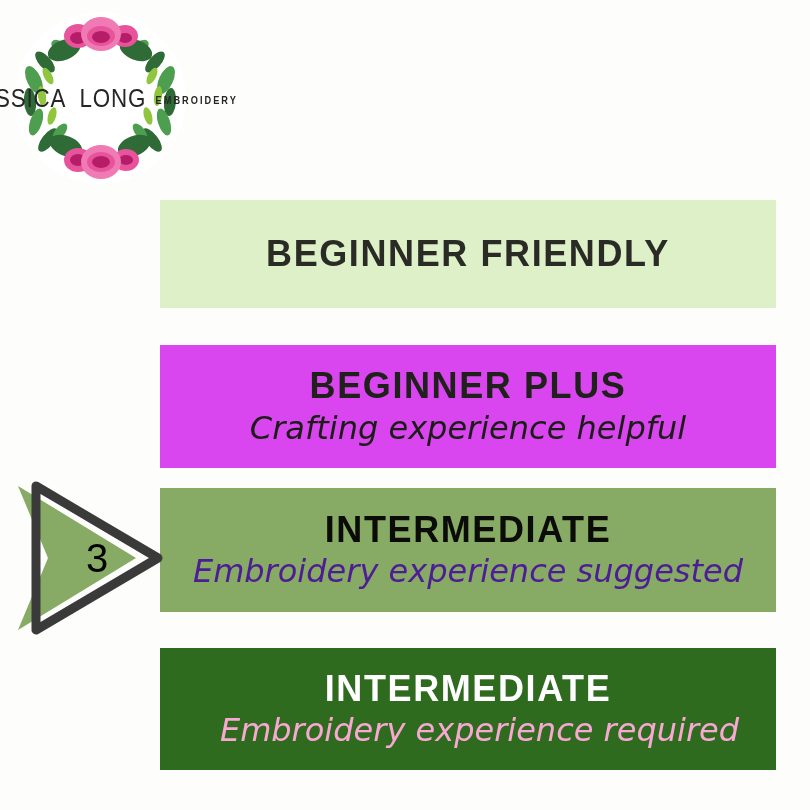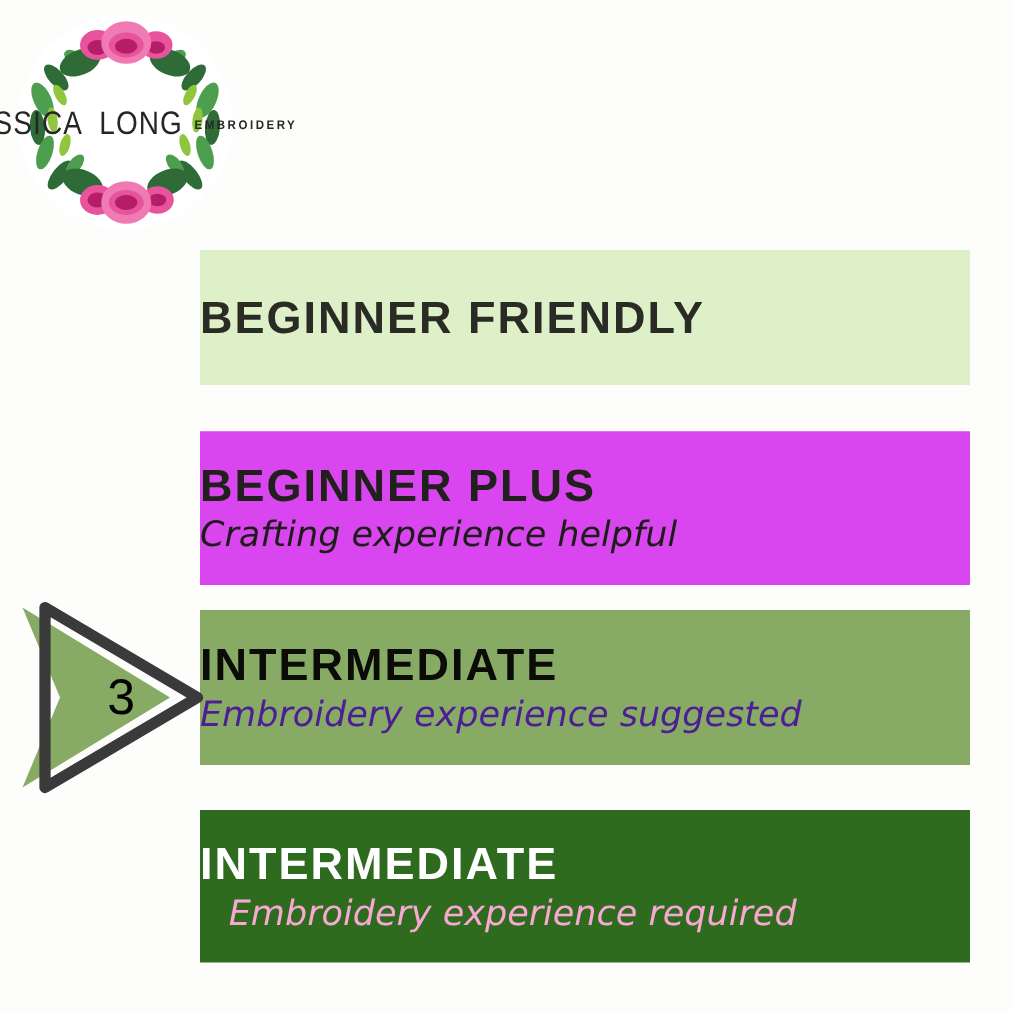--- a/index.html
+++ b/index.html
@@ -88,37 +88,37 @@
     white-space: nowrap;
   }
 
   
   .band {
     position: absolute;
     left: 160px;
     width: 616px;
     display: flex;
     flex-direction: column;
-    align-items: flex-start;
+    align-items: center;
     justify-content: center;
     box-sizing: border-box;
   }
   .band-title {
     font-family: "Liberation Sans", sans-serif;
     font-weight: 700;
     font-size: 36px;
     letter-spacing: 1.6px;
     line-height: 1.1;
     white-space: nowrap;
   }
   .band-sub {
     font-family: "DejaVu Sans", sans-serif;
     font-style: italic;
     font-weight: 400;
-    font-size: 28px;
+    font-size: 32px;
     line-height: 1.15;
     margin-top: 4px;
     white-space: nowrap;
   }
 
   #band-1 { top: 200px; height: 108px; background: #ddf0c8; }
   #band-1 .band-title { color: #2b2b26; }
 
   #band-2 { top: 345px; height: 123px; background: #d946ef; }
   #band-2 .band-title { color: #20201c; }

